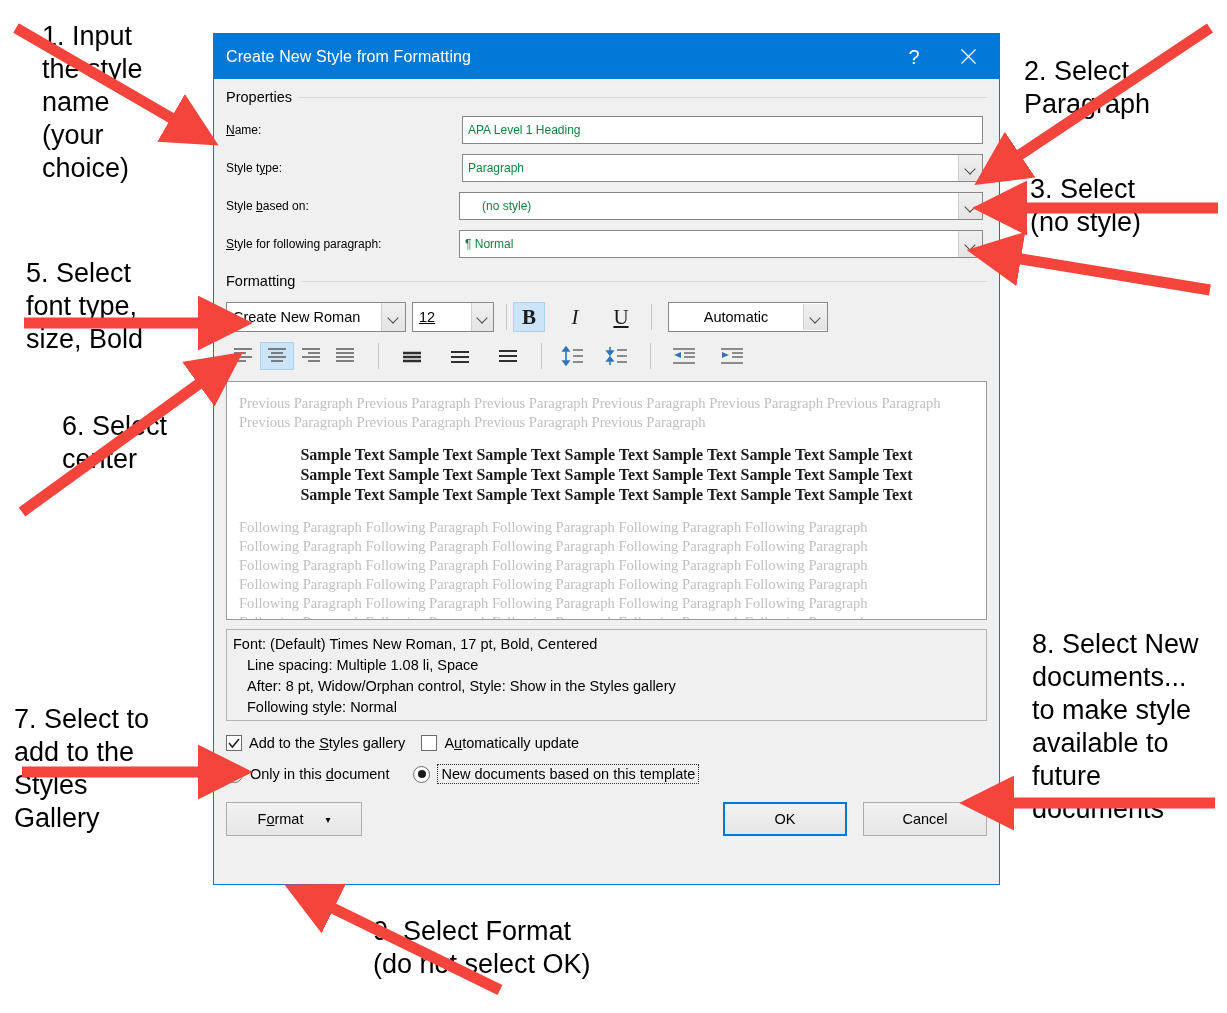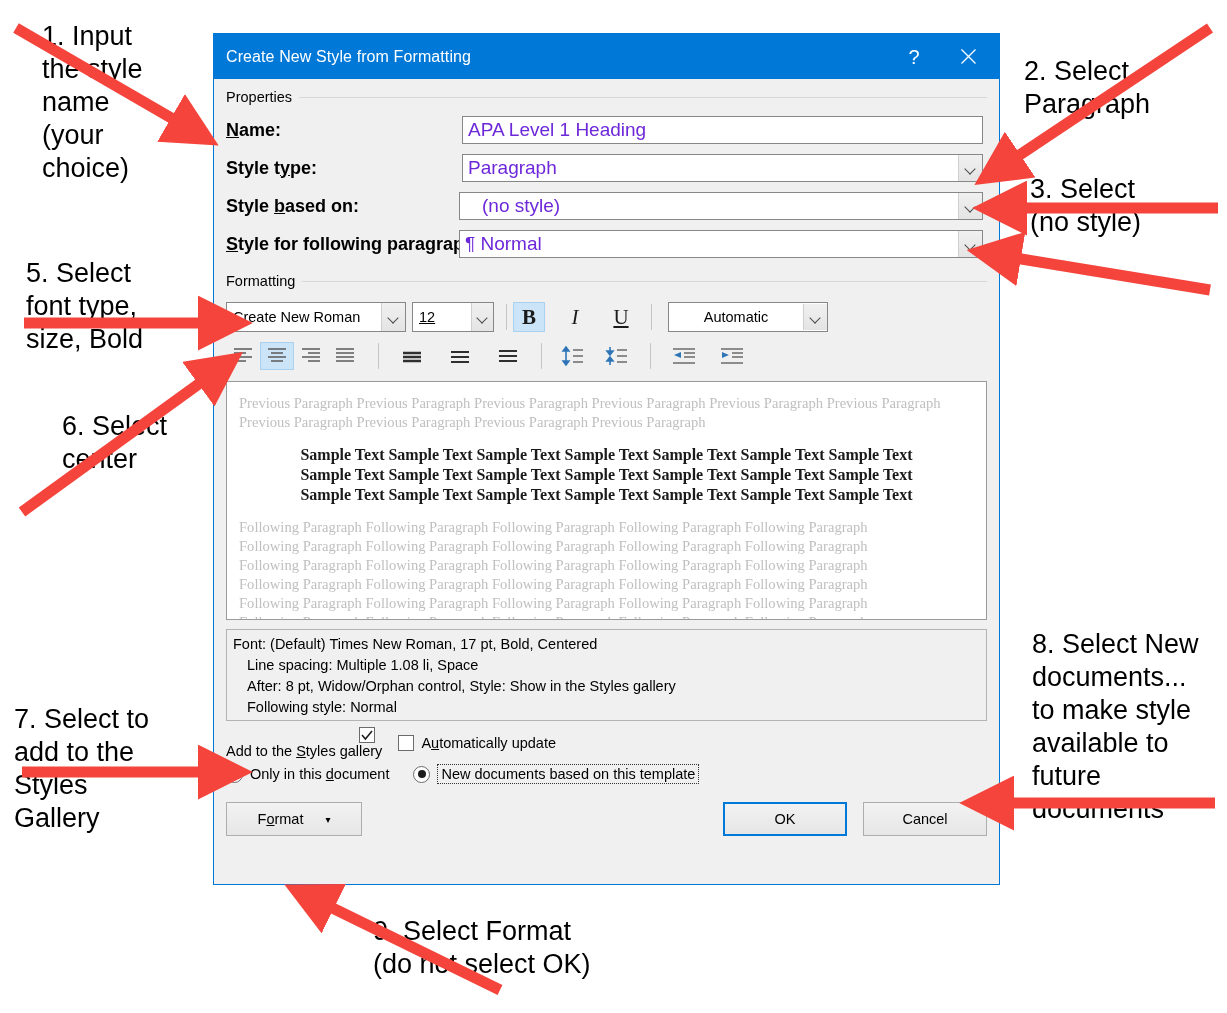--- a/index.html
+++ b/index.html
@@ -56,25 +56,25 @@
     border-top: 1px solid #d8d8d8;
   }
   .group-label {
     position: relative; display: inline-block;
     background: #f0f0f0; padding-right: 7px;
     font-size: 14.5px; color: #000; z-index: 2;
   }
 
   
   .frow { display: flex; align-items: center; height: 28px; margin-top: 10px; }
-  .flabel { font-size: 18px; color: #000; white-space: nowrap; font-weight: bold; }
+  .flabel { font-size: 12px; color: #000; white-space: nowrap; }
   .flabel u { text-decoration: underline; }
 
   .ctrl { height: 28px; background:#fff; border:1px solid #878787; display:flex; align-items:center; }
-  .ctrl .val { padding-left: 5px; font-size: 19px; color:#6d28d9; white-space:nowrap; overflow:hidden; }
+  .ctrl .val { padding-left: 5px; font-size: 12px; color:#15803d; white-space:nowrap; overflow:hidden; }
   .ddbtn {
     width: 24px; height: 26px; margin-left:auto; margin-right:0;
     background: linear-gradient(#f0f0f0,#e4e4e4);
     border-left: 1px solid #cfcfcf;
     display:flex; align-items:center; justify-content:center;
     flex: 0 0 24px;
   }
   .chev { width: 9px; height: 9px; position: relative; }
   .chev::before {
     content:""; position:absolute; left:0; top:1px;
@@ -431,21 +431,21 @@
       </div>
 
       <div id="descbox">
         <div>Font: (Default) Times New Roman, 17 pt, Bold, Centered</div>
         <div>Line spacing:  Multiple 1.08 li, Space</div>
         <div>After:  8 pt, Widow/Orphan control, Style: Show in the Styles gallery</div>
         <div>Following style: Normal</div>
       </div>
 
       <div id="checkrow">
-        <div style="display:flex;align-items:flex-end;flex-direction:column;">
+        <div style="display:flex;align-items:flex-start;">
           <span class="cbox">
             <svg width="12" height="11" viewBox="0 0 12 11">
               <path d="M1 5 L4.4 9 L11 1" stroke="#1b1b1b" stroke-width="1.5" fill="none"></path>
             </svg>
           </span>
           <span class="ctext">Add to the <u>S</u>tyles gallery</span>
         </div>
         <div style="display:flex;align-items:center;margin-left:16px;">
           <span class="cbox"></span>
           <span class="ctext">A<u>u</u>tomatically update</span>

